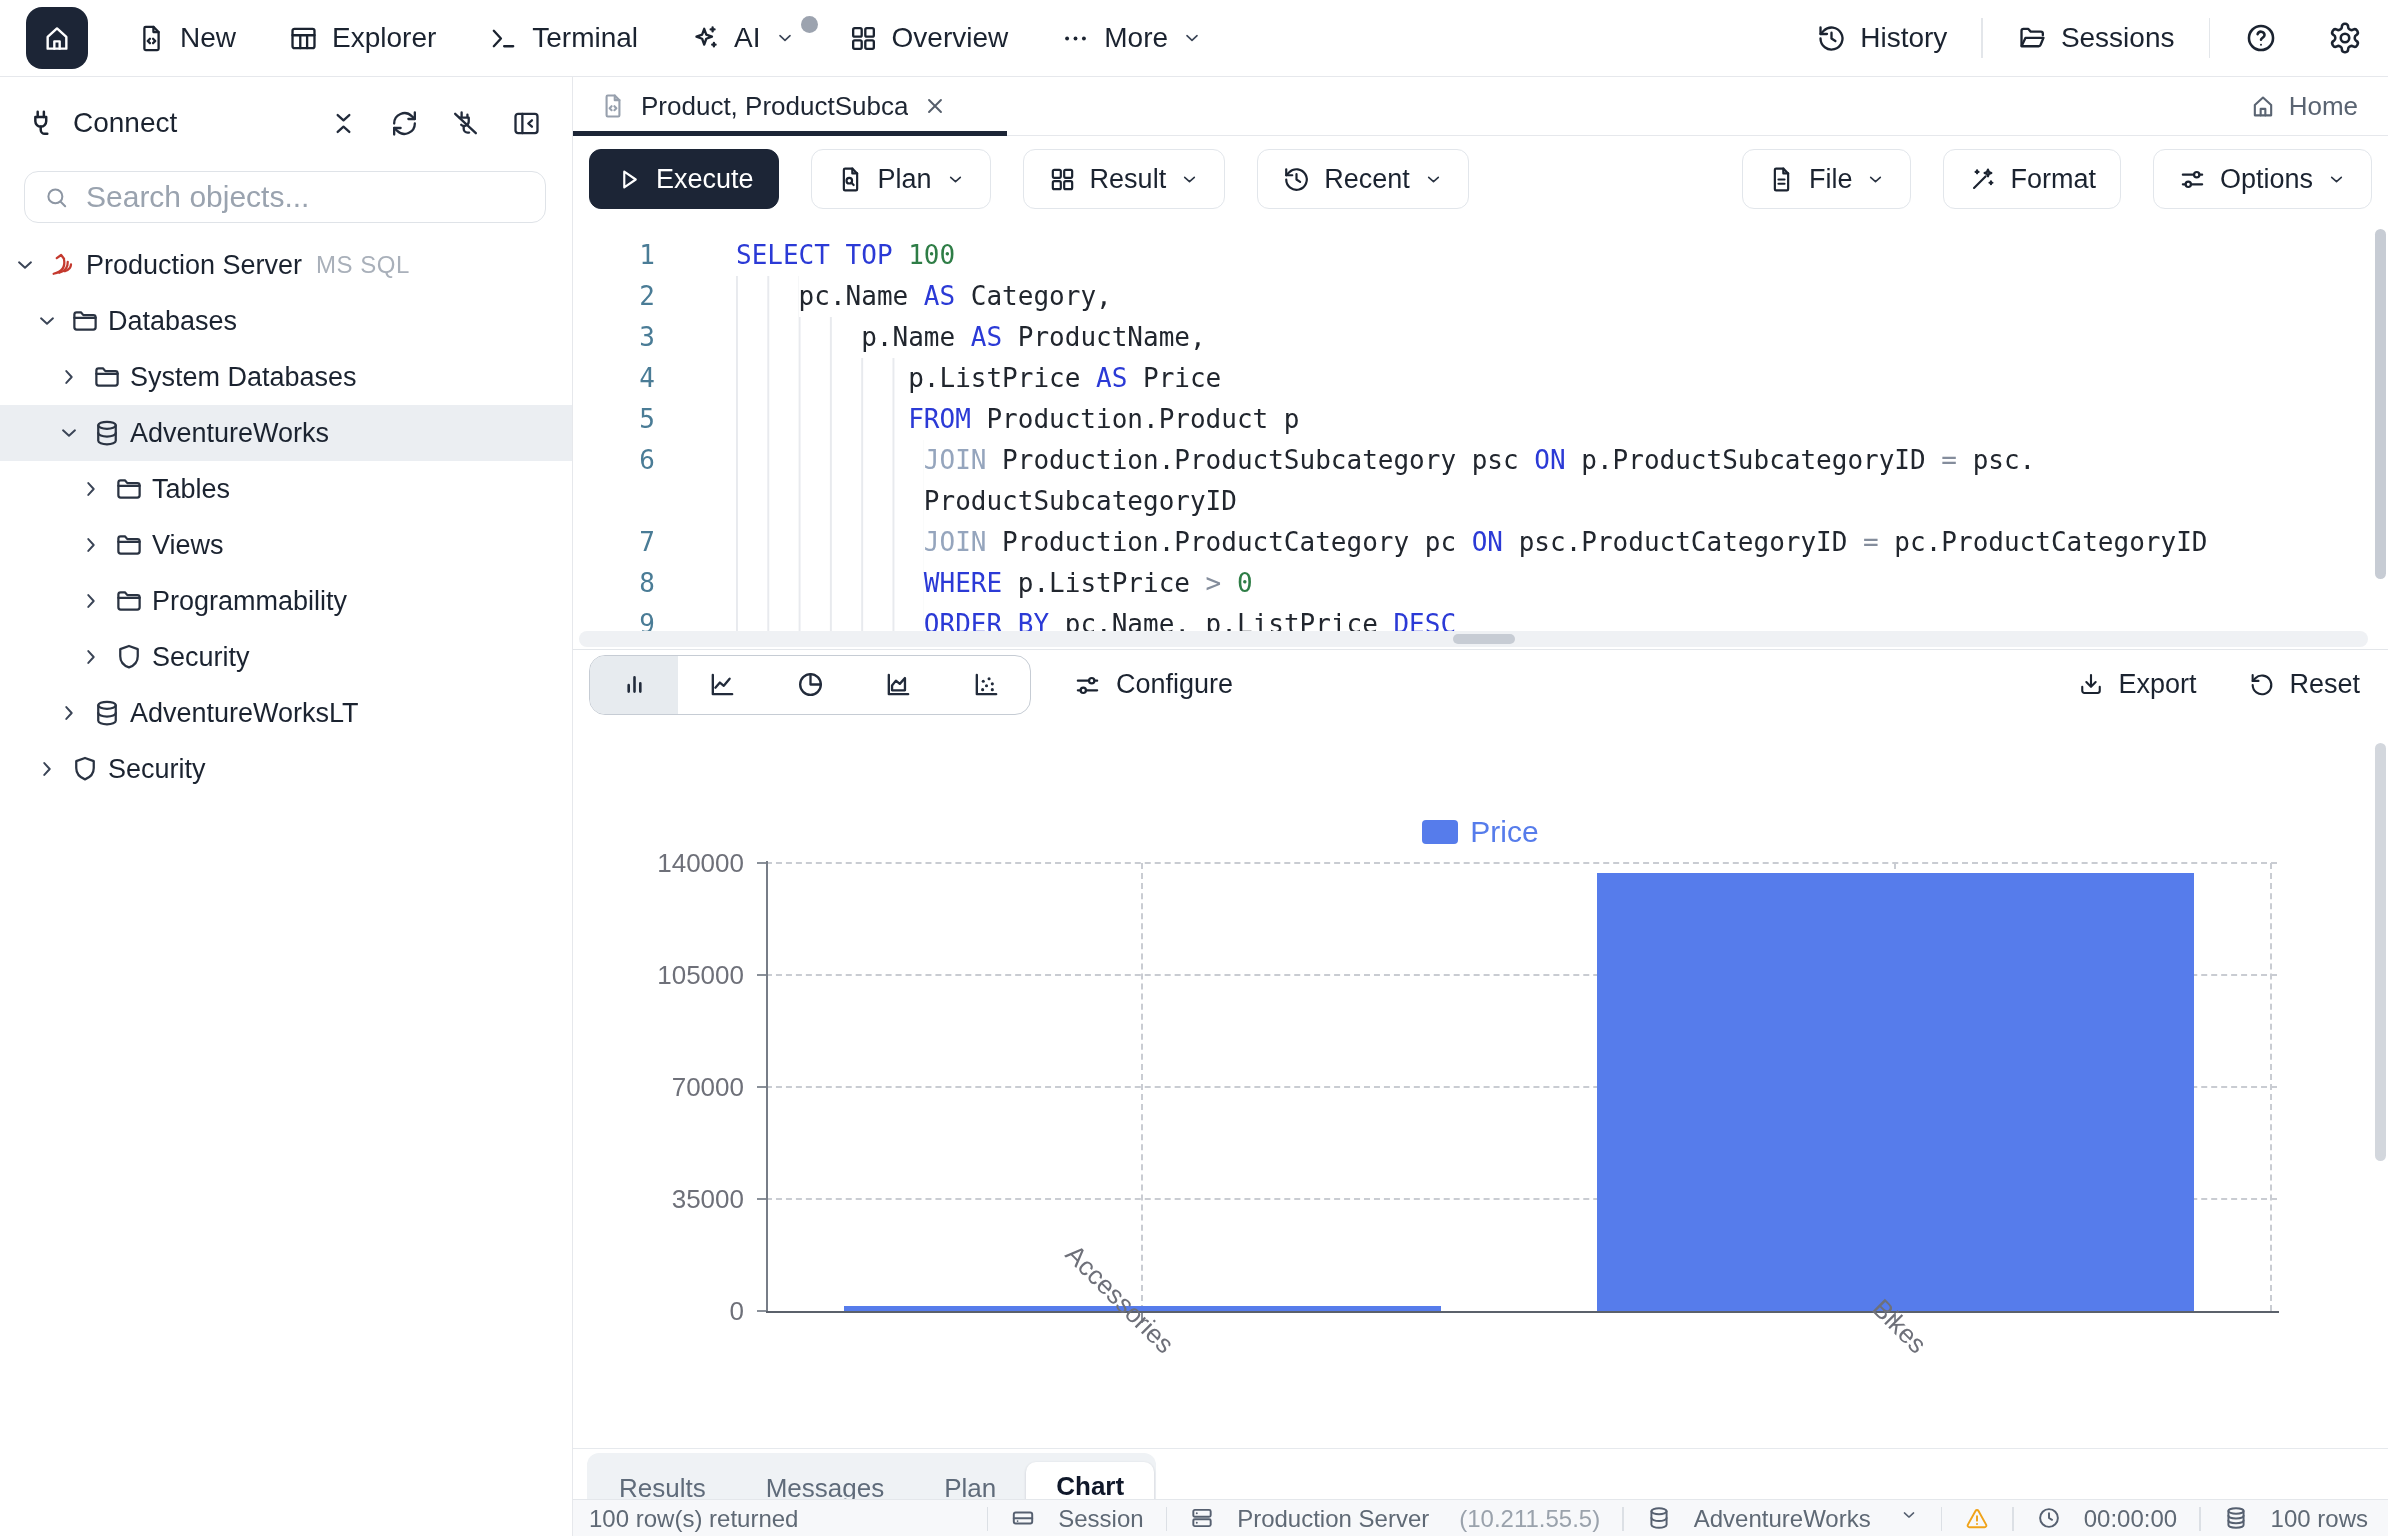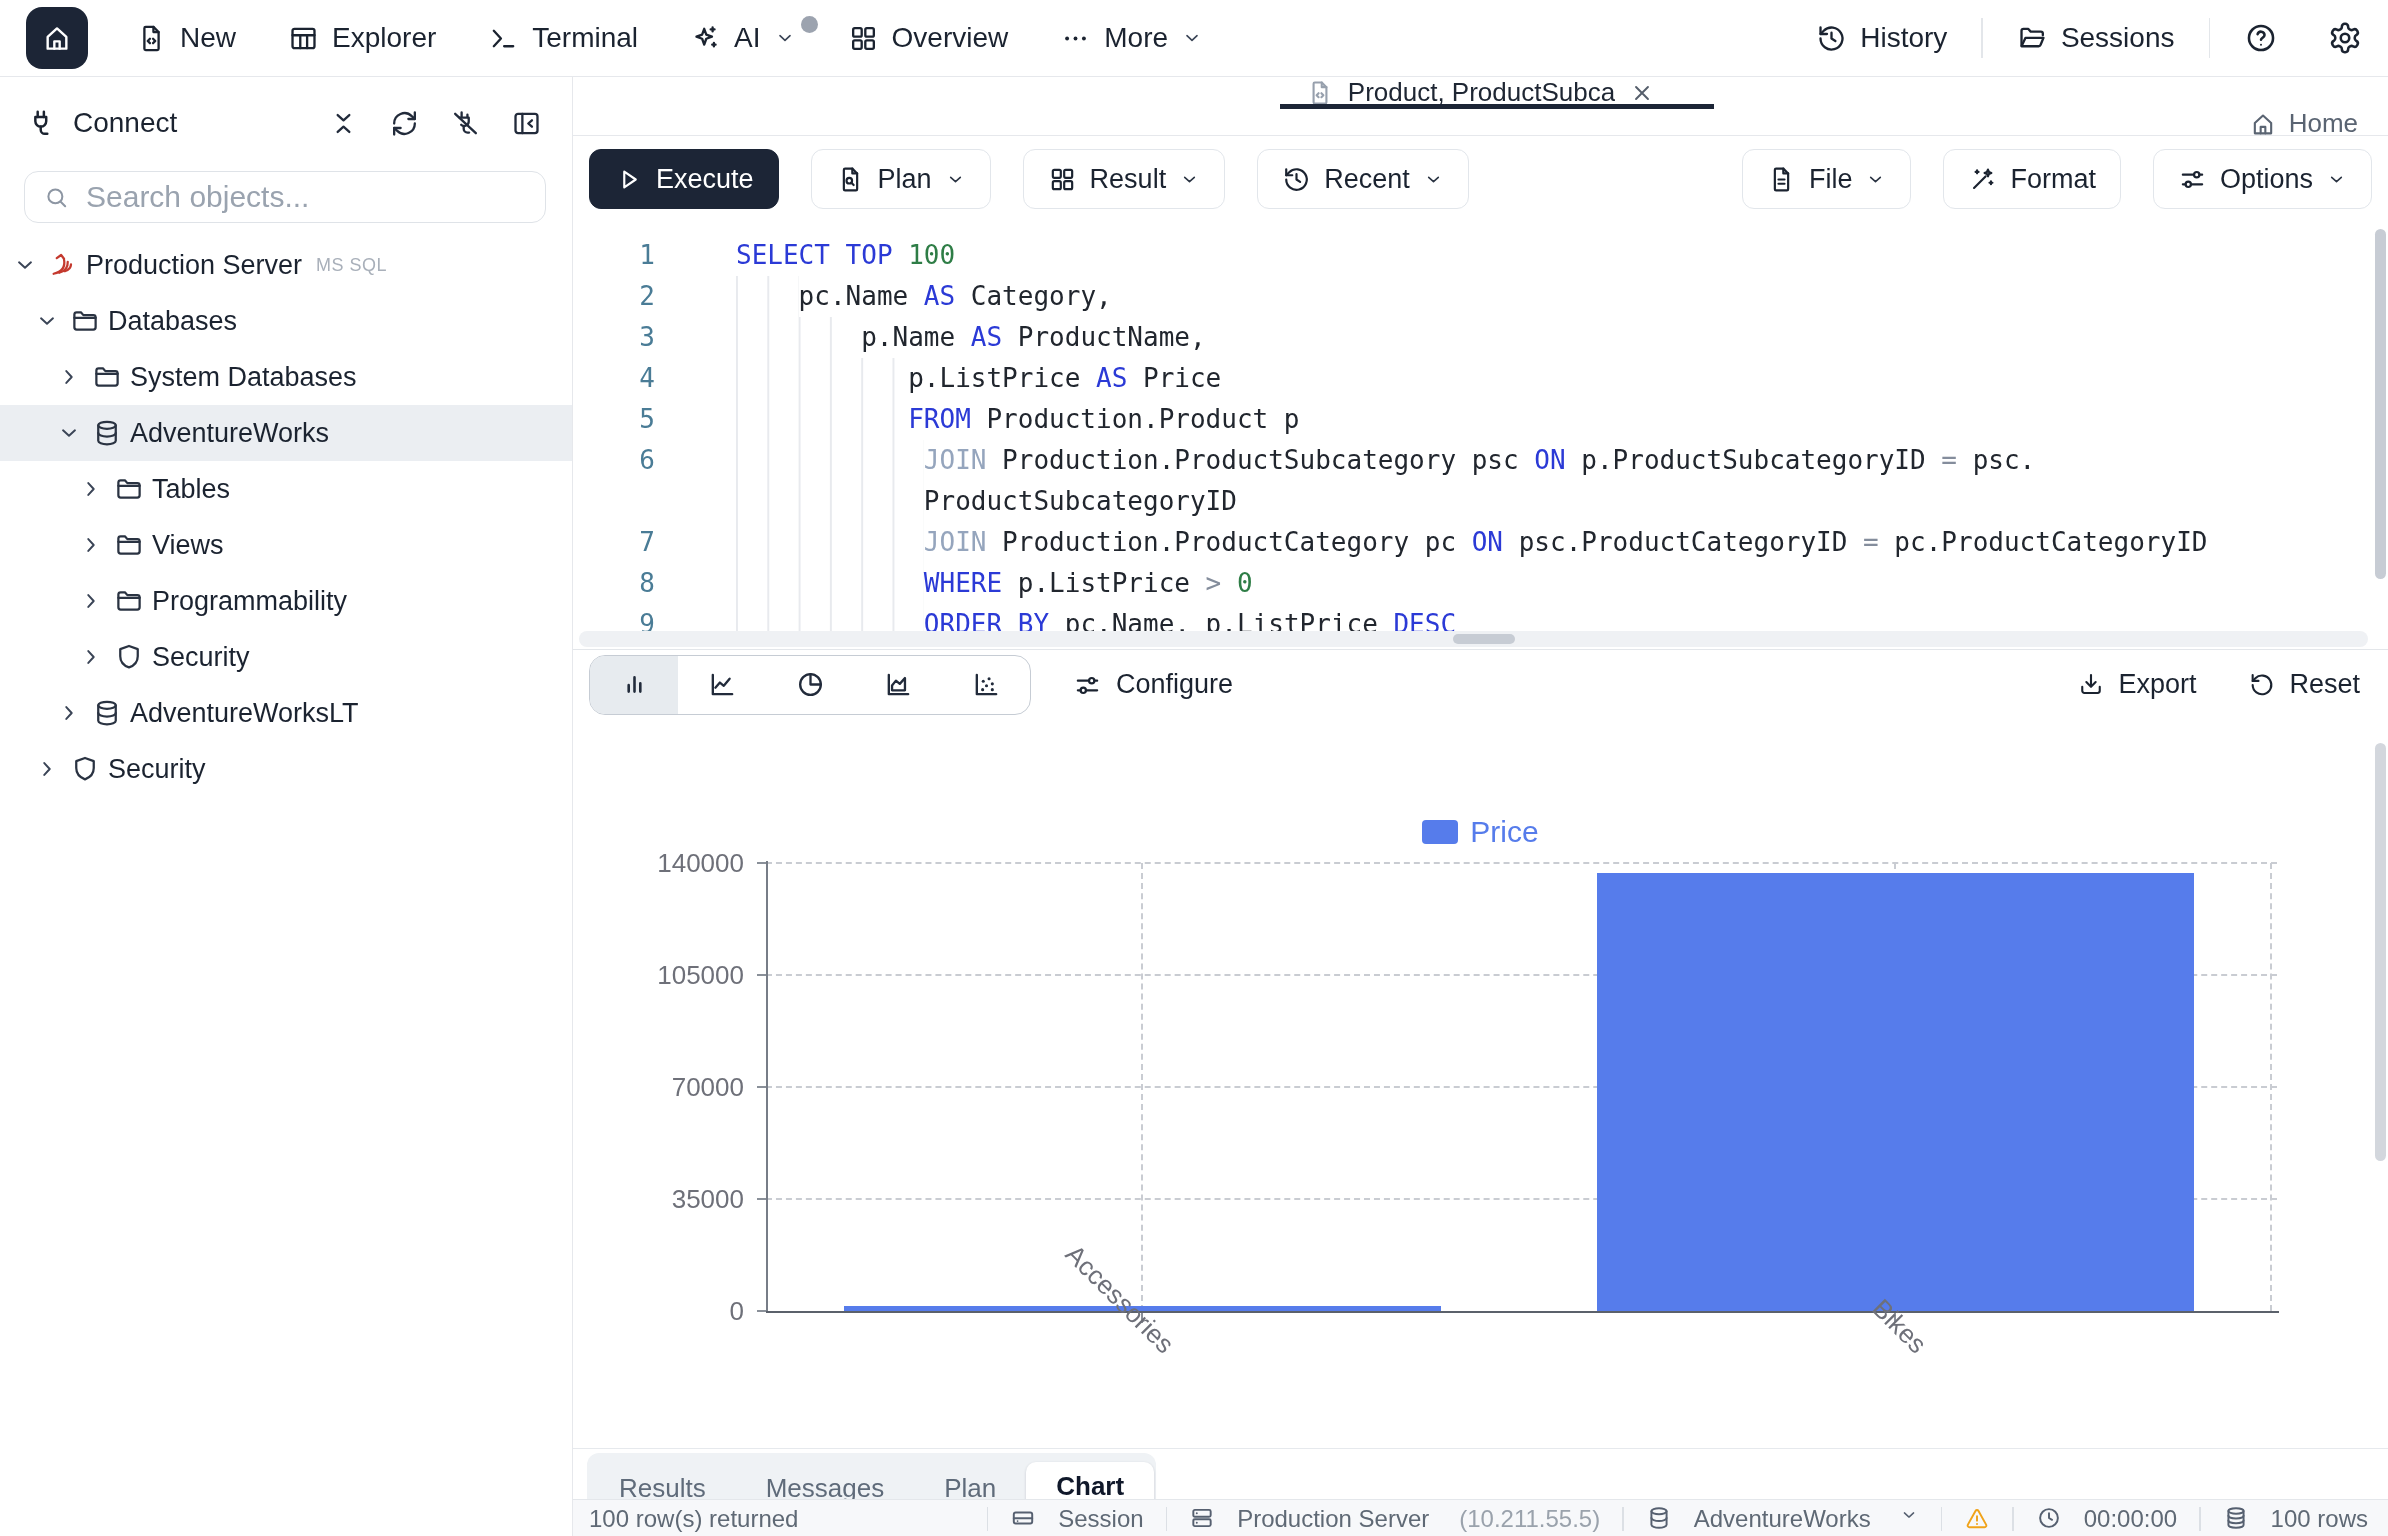--- a/index.html
+++ b/index.html
@@ -33,25 +33,25 @@
              display:flex;align-items:center;gap:14px;padding:0 18px;box-sizing:border-box;}
   #sb-search .ic{width:27px;height:27px;color:#8D96A3;}
   #sb-search input{border:none;outline:none;font-size:30px;color:#1B2330;flex:1;background:transparent;
                    font-family:"Liberation Sans",sans-serif;}
   #sb-search input::placeholder{color:#9AA3AF;}
   #tree{margin-top:14px;}
   .tree-row{height:56px;display:flex;align-items:center;font-size:27px;color:#1B2330;}
   .tree-row.sel{background:#EBEEF2;}
   .tw{width:30px;height:30px;color:#2A3342;margin-right:8px;flex:none;}
   .tree-chev{width:26px;height:26px;color:#3A4456;margin-right:10px;flex:none;}
-  .tree-badge{margin-left:14px;font-size:18px;color:#A9B0BA;letter-spacing:0.5px;}
+  .tree-badge{margin-left:14px;font-size:24px;color:#A9B0BA;letter-spacing:0.5px;}
   
   #main{position:absolute;left:573px;top:77px;width:1815px;height:1460px;}
   #tabbar{position:absolute;left:0;top:0;width:1815px;height:59px;border-bottom:1.5px solid #E6E8EC;
-          display:flex;align-items:center;box-sizing:border-box;background:#fff;flex-direction:column;}
+          display:flex;align-items:center;box-sizing:border-box;background:#fff;}
   #tab-active{display:flex;align-items:center;gap:14px;padding:0 26px;height:100%;position:relative;max-width:434px;}
   #tab-active .underline{position:absolute;left:0;bottom:-1px;width:434px;height:5px;background:#1C2536;}
   #tab-title{font-size:26px;color:#1E2633;white-space:nowrap;overflow:hidden;max-width:299px;}
   .tab-file-ic{width:28px;height:28px;color:#97A0AD;}
   .tab-x{width:26px;height:26px;color:#555E6B;}
   #tab-home{margin-left:auto;display:flex;align-items:center;gap:12px;padding-right:30px;color:#5A6472;font-size:26px;}
   #tab-home .ic{width:28px;height:28px;color:#5A6472;}
   
   #toolbar{position:absolute;left:0;top:59px;width:1815px;height:86px;display:flex;align-items:center;
            padding:0 16px;box-sizing:border-box;}

